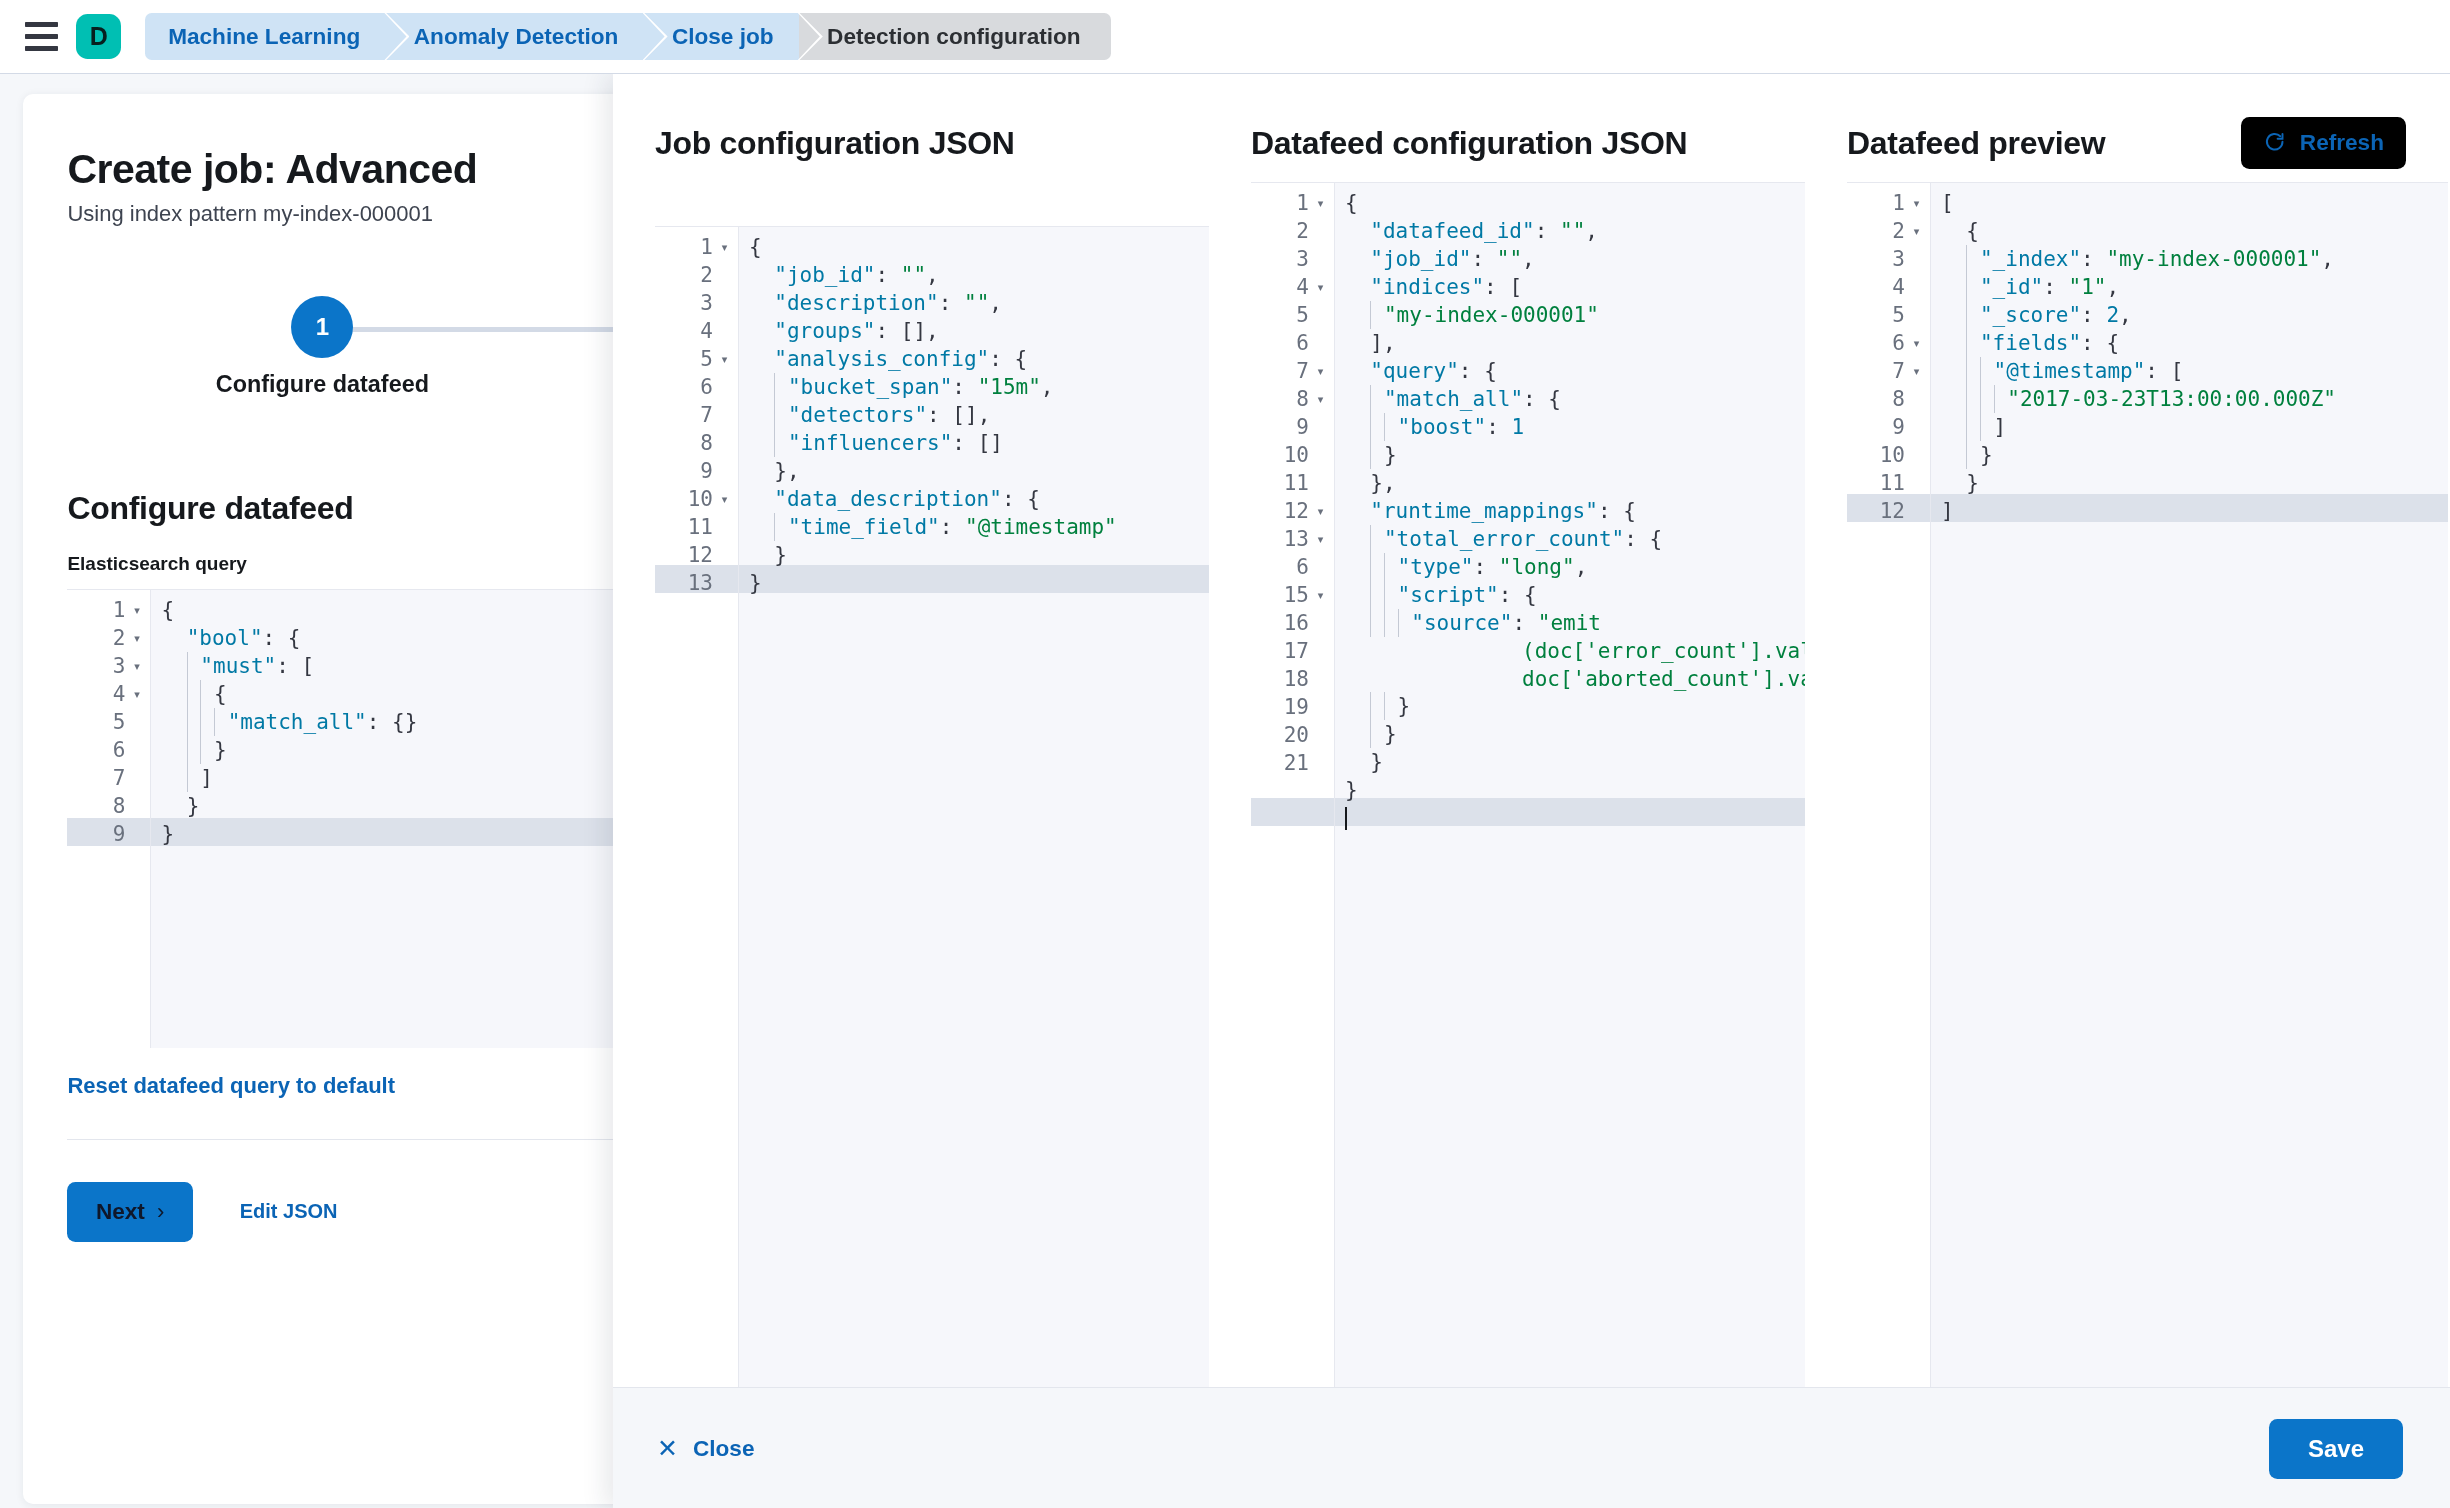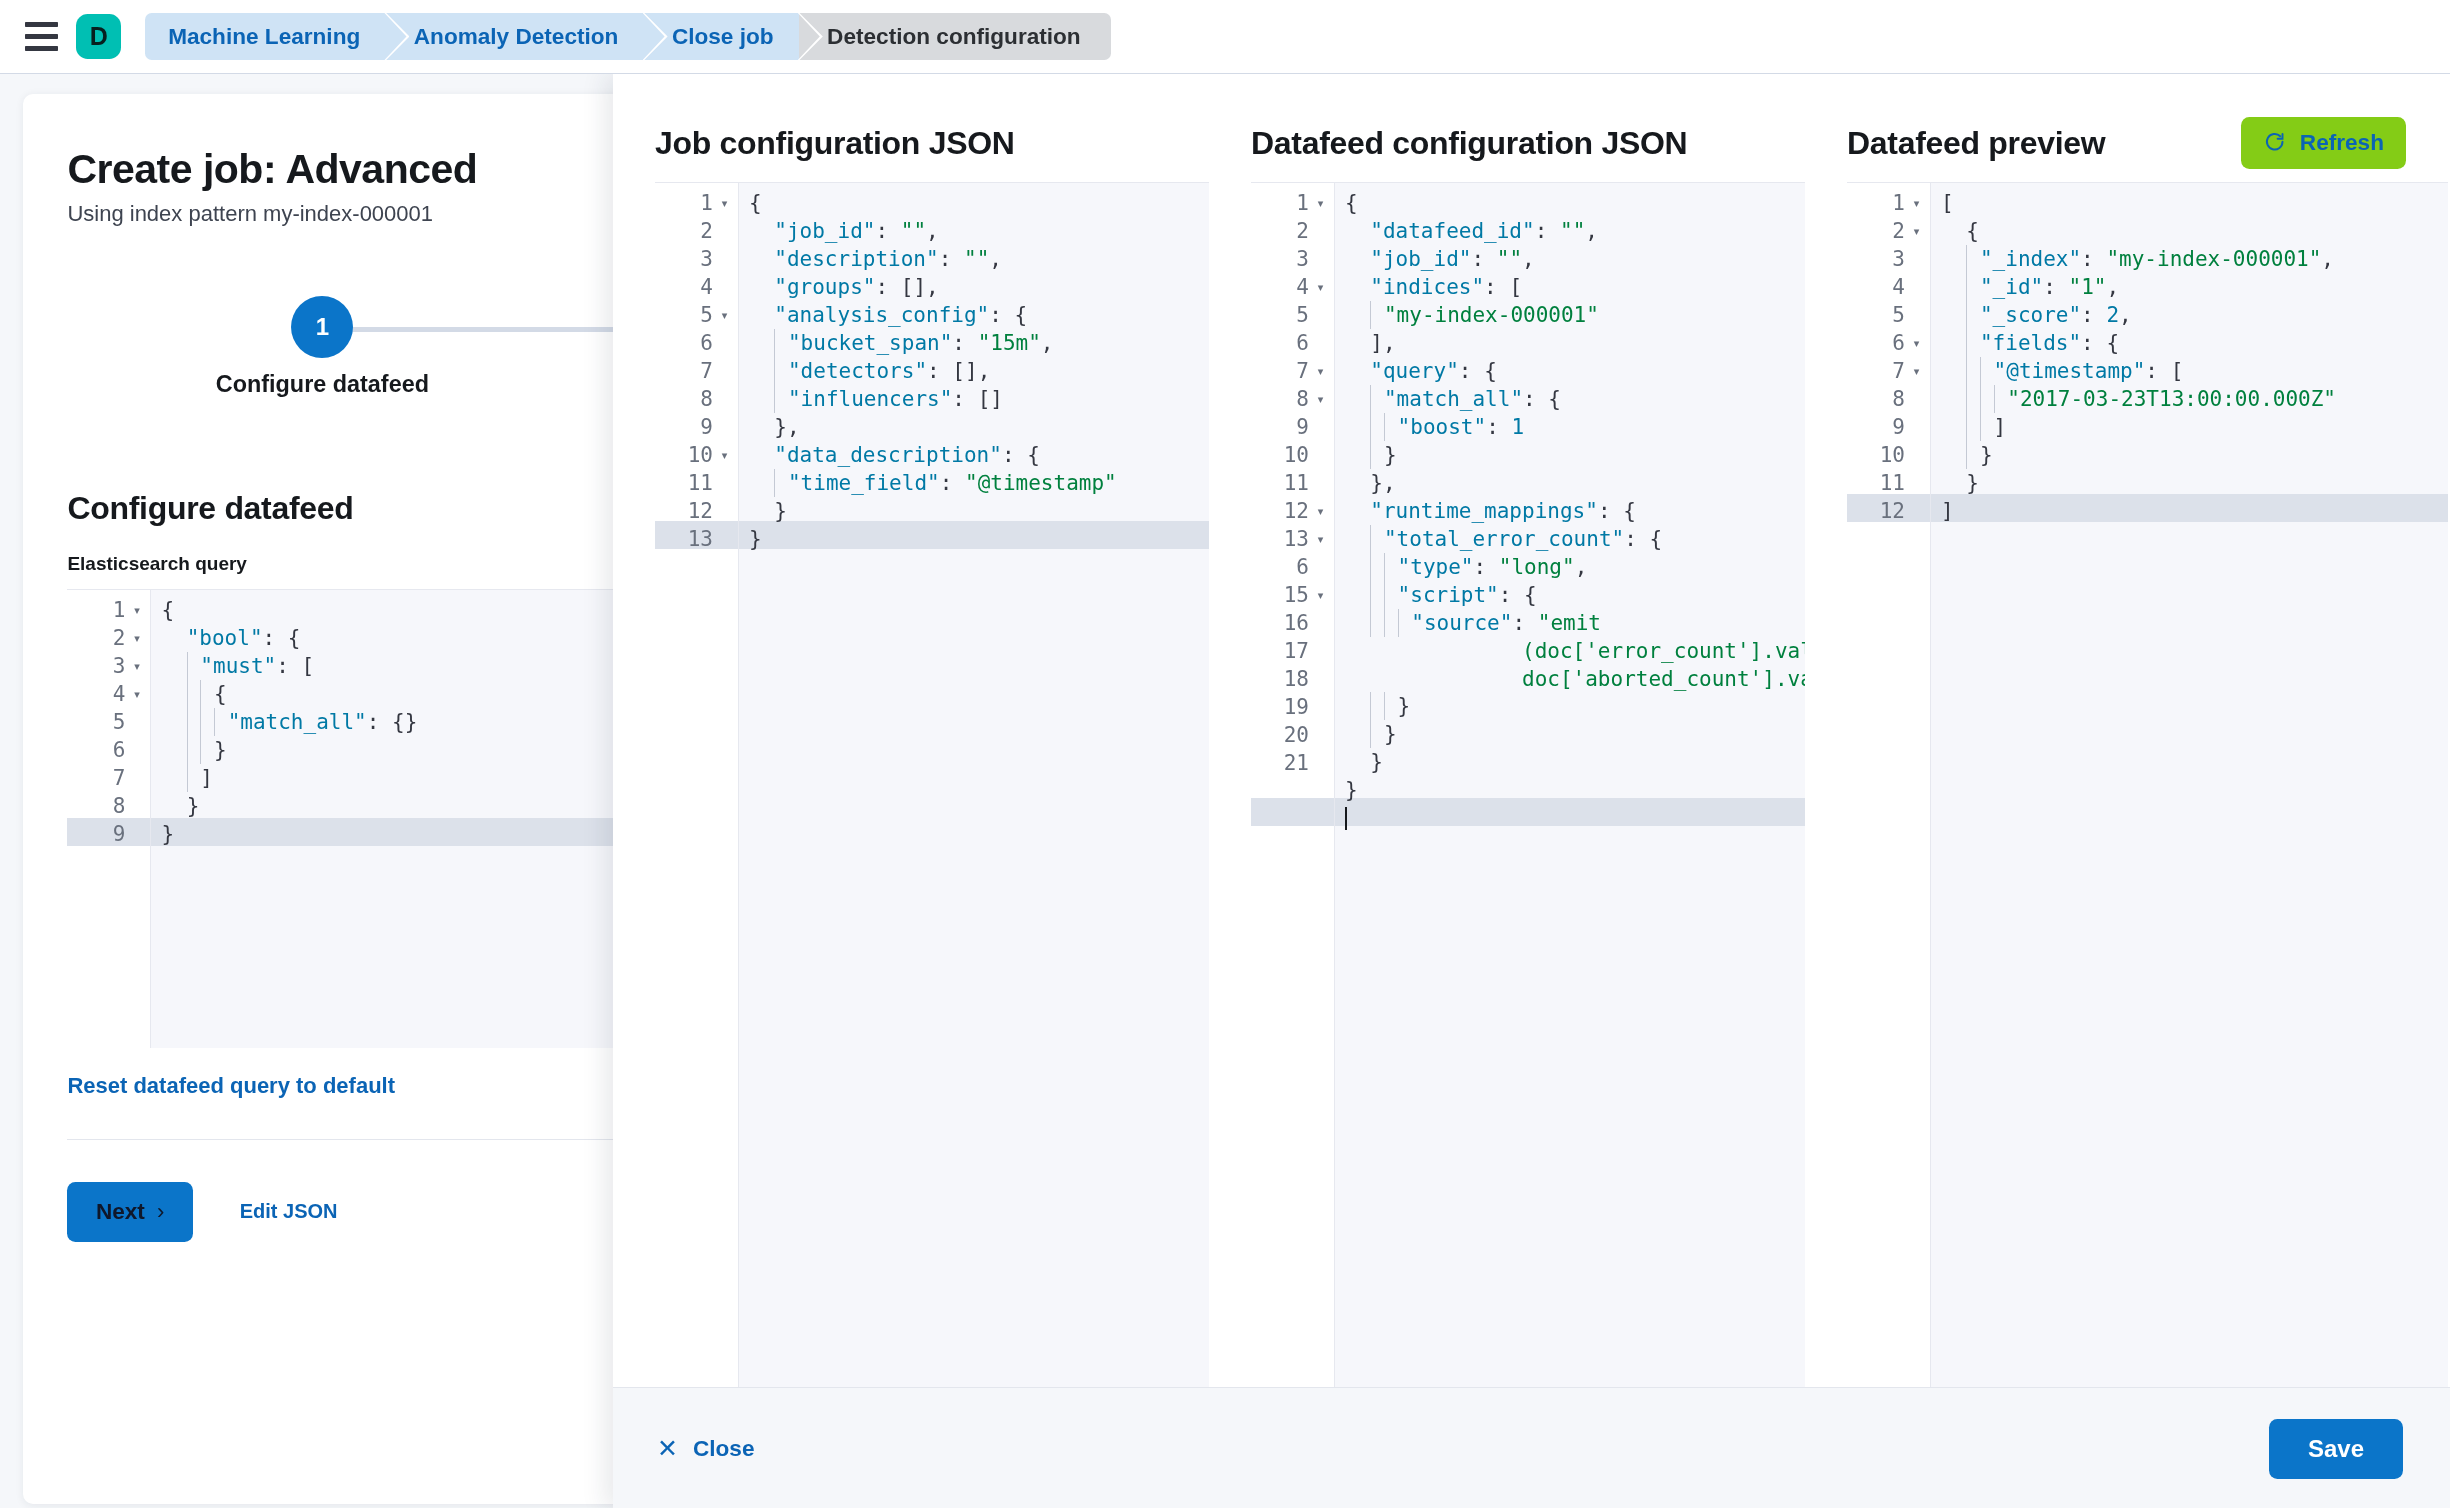--- a/index.html
+++ b/index.html
@@ -191,31 +191,31 @@
     flex: 1 1 auto;
     display: flex;
     padding: 42px 0 0 0;
     overflow: hidden;
   }
   .col {
     display: flex; flex-direction: column;
     padding-left: 42px;
     min-width: 0;
   }
-  .col-job { width: 596px; }
+  .col-job { width: 596px; gap: 44px; }
   .col-datafeed { width: 596px; }
   .col-preview { width: 645px; }
   .col-head {
     display: flex; align-items: center; justify-content: space-between;
     padding-right: 44px;
     height: 54px;
   }
   .col-title { font-size: 32px; font-weight: 700; color: #16191d; letter-spacing:-0.3px; white-space: nowrap;}
   .btn-refresh {
-    background: #84cc16; color: #0b64b5; border: none; border-radius: 8.4px;
+    background: #000000; color: #0b64b5; border: none; border-radius: 8.4px;
     height: 52px; padding: 0 22px; font-size: 22.6px; font-weight: 700;
     display: flex; align-items: center; gap: 13.4px; cursor: pointer;
     font-family: "Liberation Sans", sans-serif; white-space: nowrap;
   }
   .col-editor {
     margin-top: 11.7px;
     flex: 1 1 auto;
     border-top: 0.8px solid #e6e8ef;
     margin-right: 0;
   }

